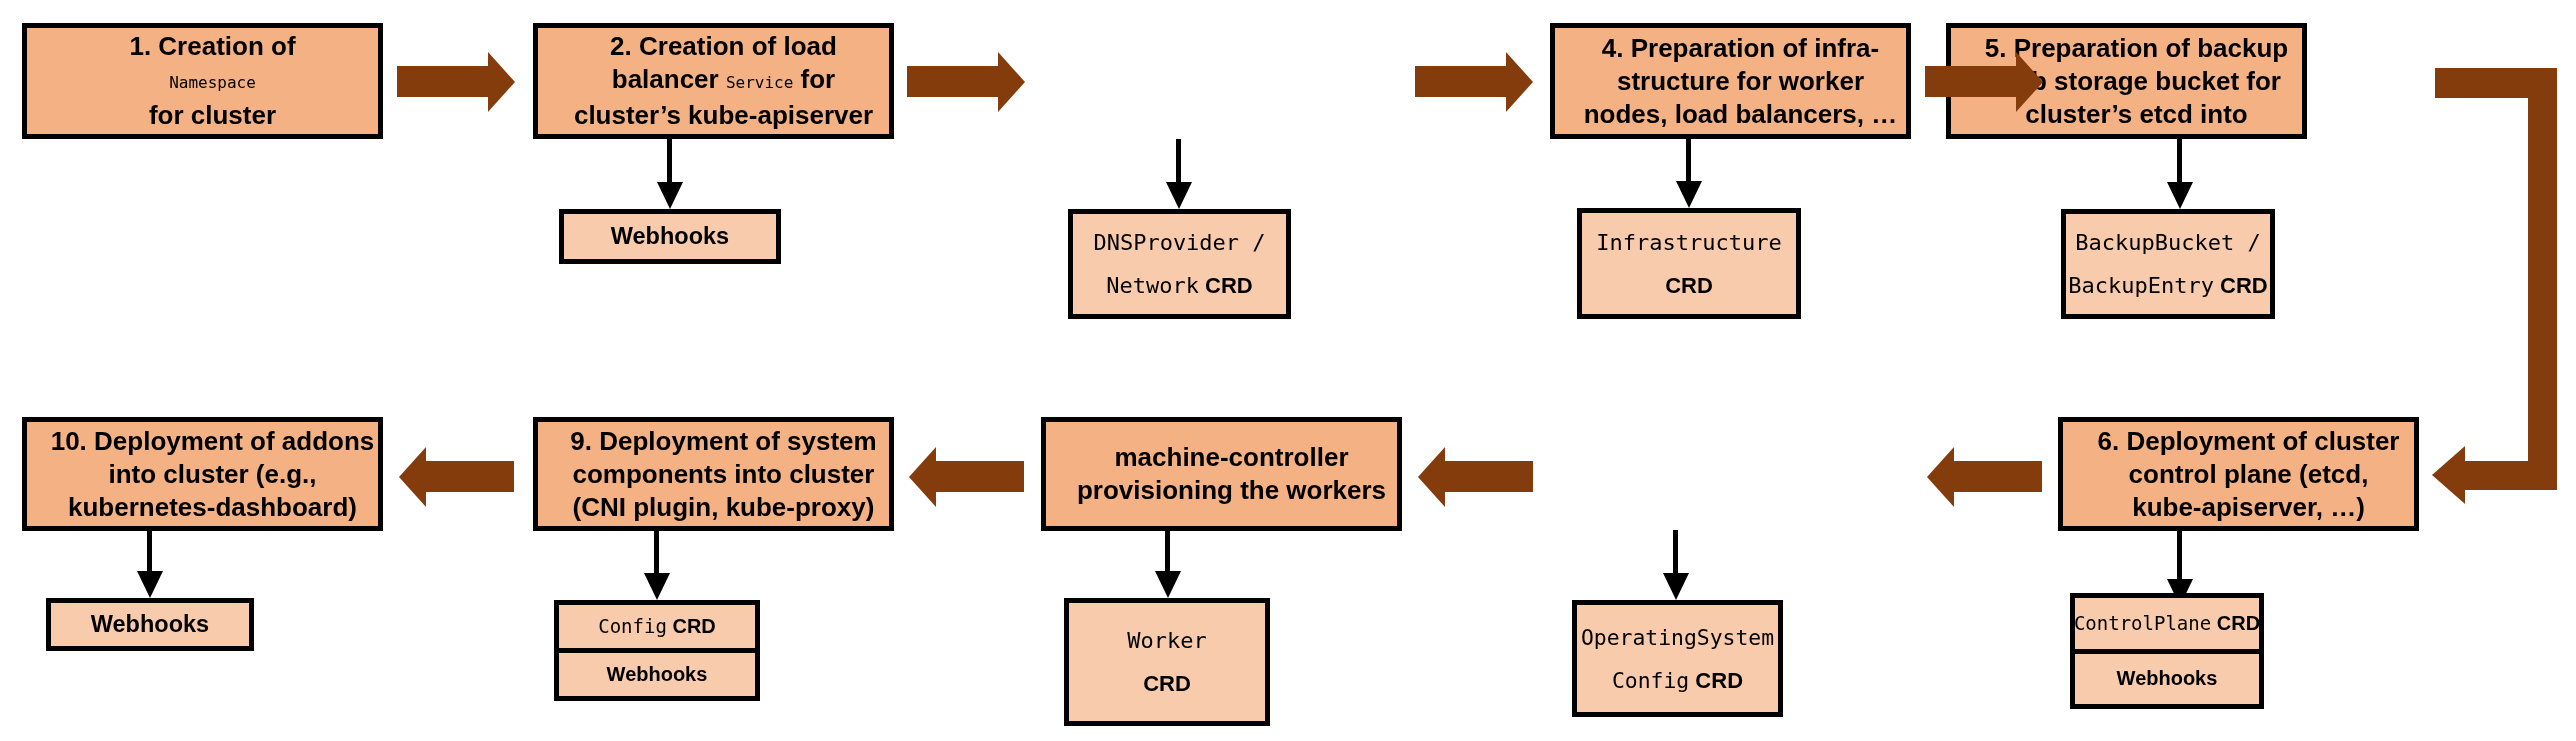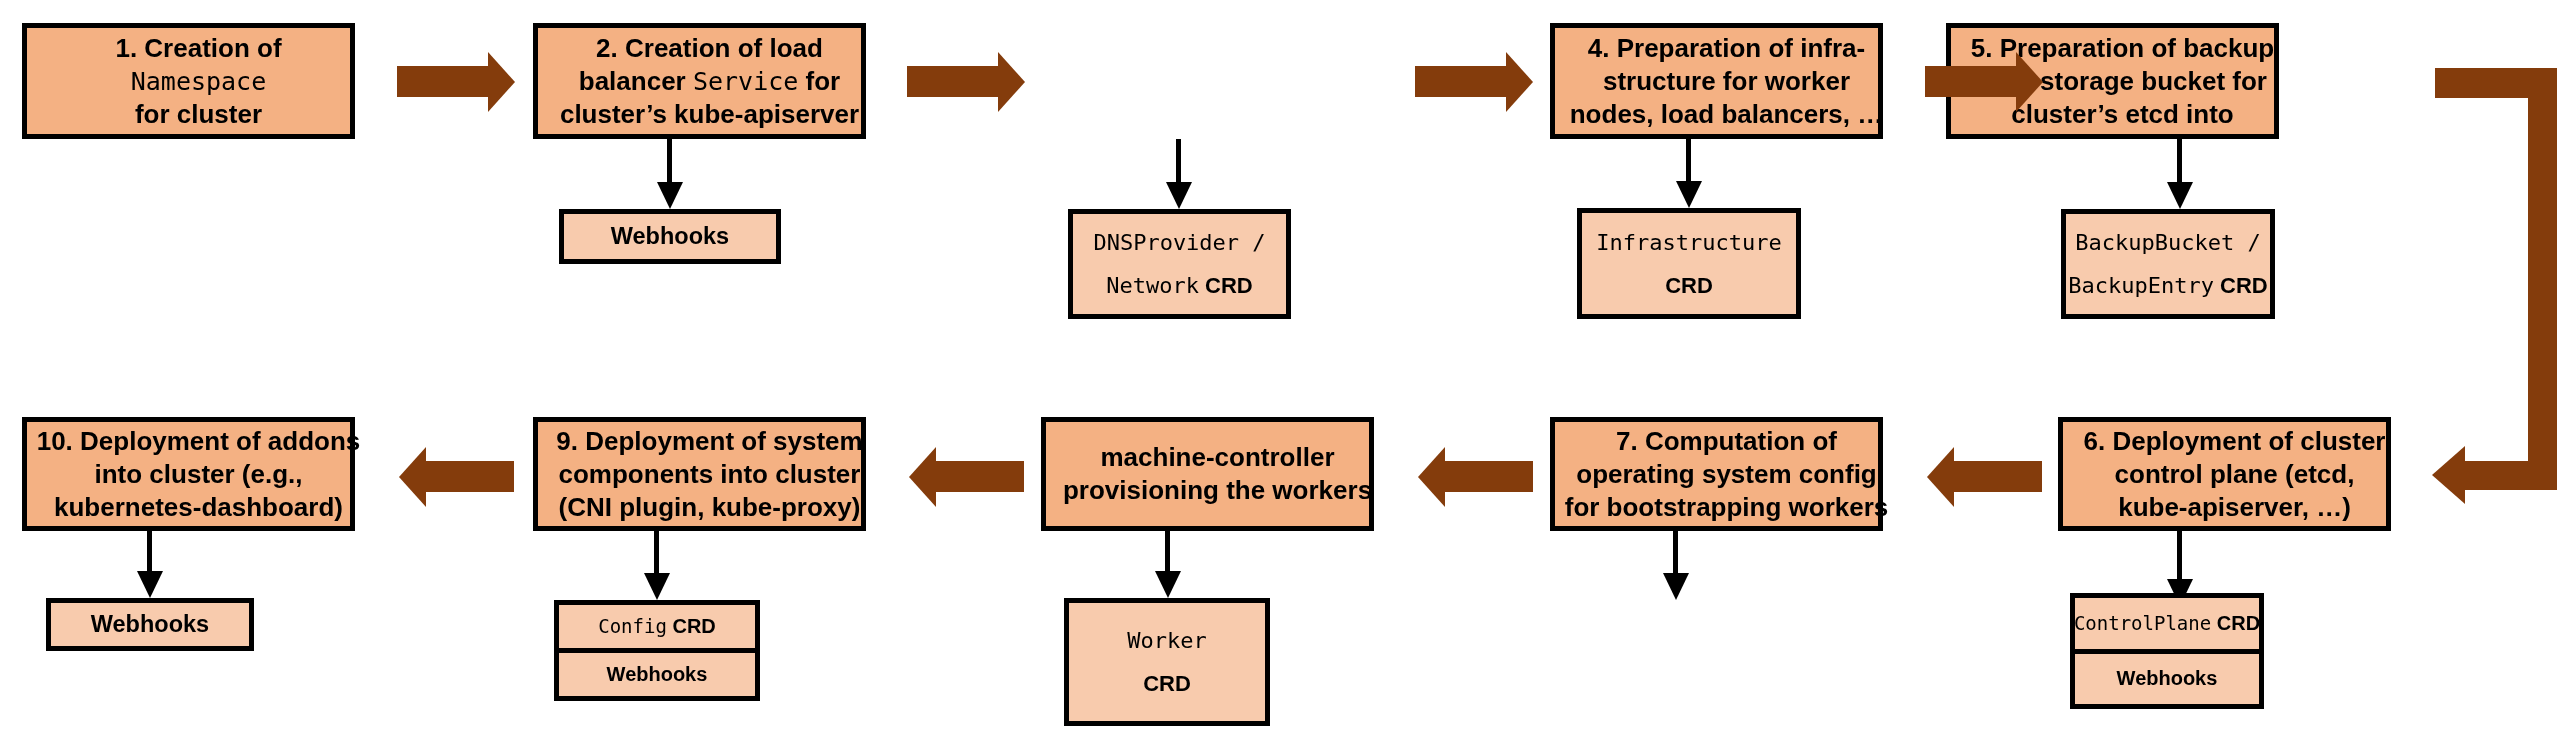--- a/index.html
+++ b/index.html
@@ -1,24 +1,24 @@
 <!DOCTYPE html>
 <html style="font-size:11.4px"><head>
 <meta charset="utf-8">
 <style>
   html,body{margin:0;padding:0;background:#ffffff;}
   .stage{position:relative;width:2576px;height:742px;background:#ffffff;overflow:hidden;
          font-family:"Liberation Sans",sans-serif;}
 
   
-  .step{position:absolute;width:333px;height:116px;background:#F4B183;border:5.7px solid #000;
+  .step{position:absolute;width:361px;height:116px;background:#F4B183;border:5.7px solid #000;
         box-sizing:border-box;display:flex;flex-direction:column;justify-content:center;
         align-items:center;text-align:center;padding-left:20px;}
   .step .tl{font-size:26px;font-weight:700;line-height:33px;color:#000;white-space:nowrap;}
-  .step .tl .mono{font-family:"DejaVu Sans Mono","Liberation Mono",monospace;font-weight:400;font-size:25px;text-align:center;}
+  .step .tl .mono{font-family:"DejaVu Sans Mono","Liberation Mono",monospace;font-weight:400;font-size:16px;text-align:center;}
 
   
   .art{position:absolute;background:#F8CBAD;border:5px solid #000;box-sizing:border-box;
        display:flex;flex-direction:column;justify-content:center;align-items:center;text-align:center;}
   .art .tl{font-size:22px;font-weight:700;line-height:43px;color:#000;white-space:nowrap;}
   .art .tl .mono{font-family:"DejaVu Sans Mono","Liberation Mono",monospace;font-weight:400;}
   .art.single .tl{line-height:1.1;font-size:23.5px;}
 
   
   .stack{position:absolute;border:5px solid #000;box-sizing:border-box;background:#F8CBAD;
@@ -72,25 +72,20 @@
       <div class="tl"><span>5. Preparation of backup</span></div>
       <div class="tl"><span>blob storage bucket for</span></div>
       <div class="tl"><span>cluster’s etcd into</span></div>
     </div>
 
   <div class="step" style="left:2058px;top:417px;height:114px">
       <div class="tl"><span>6. Deployment of cluster</span></div>
       <div class="tl"><span>control plane (etcd,</span></div>
       <div class="tl"><span>kube-apiserver, …)</span></div>
     </div>
-  <div class="step" style="left:1550px;top:417px;height:114px">
-      <div class="tl"><span>7. Computation of</span></div>
-      <div class="tl"><span>operating system config</span></div>
-      <div class="tl"><span>for bootstrapping workers</span></div>
-    </div>
   <div class="step" style="left:1041px;top:417px;height:114px">
       <div class="tl"><span>machine-controller</span></div>
       <div class="tl"><span>provisioning the workers</span></div>
     </div>
   <div class="step" style="left:533px;top:417px;height:114px">
       <div class="tl"><span>9. Deployment of system</span></div>
       <div class="tl"><span>components into cluster</span></div>
       <div class="tl"><span>(CNI plugin, kube-proxy)</span></div>
     </div>
   <div class="step" style="left:22px;top:417px;height:114px">
@@ -193,20 +188,24 @@
     </div>
 
   <div class="stack" style="left:2070px;top:593px;width:194px;height:116px">
     <div class="cell">
         <div class="tl"><span class="mono">ControlPlane</span><span> CRD</span></div>
       </div>
     <div class="cell">
         <div class="tl"><span>Webhooks</span></div>
       </div>
   </div>
+  <div class="art" style="left:1572px;top:600px;width:211px;height:117px;--mono:30">
+      <div class="tl"><span class="mono" style="font-size: 21.4px;">OperatingSystem</span></div>
+      <div class="tl"><span class="mono" style="font-size: 21.4px;">Config</span><span> CRD</span></div>
+    </div>
   <div class="art" style="left:1064px;top:598px;width:206px;height:128px">
       <div class="tl"><span class="mono">Worker</span></div>
       <div class="tl"><span>CRD</span></div>
     </div>
   <div class="stack" style="left:554px;top:600px;width:206px;height:101px">
     <div class="cell">
         <div class="tl"><span class="mono">Config</span><span> CRD</span></div>
       </div>
     <div class="cell">
         <div class="tl"><span>Webhooks</span></div>

